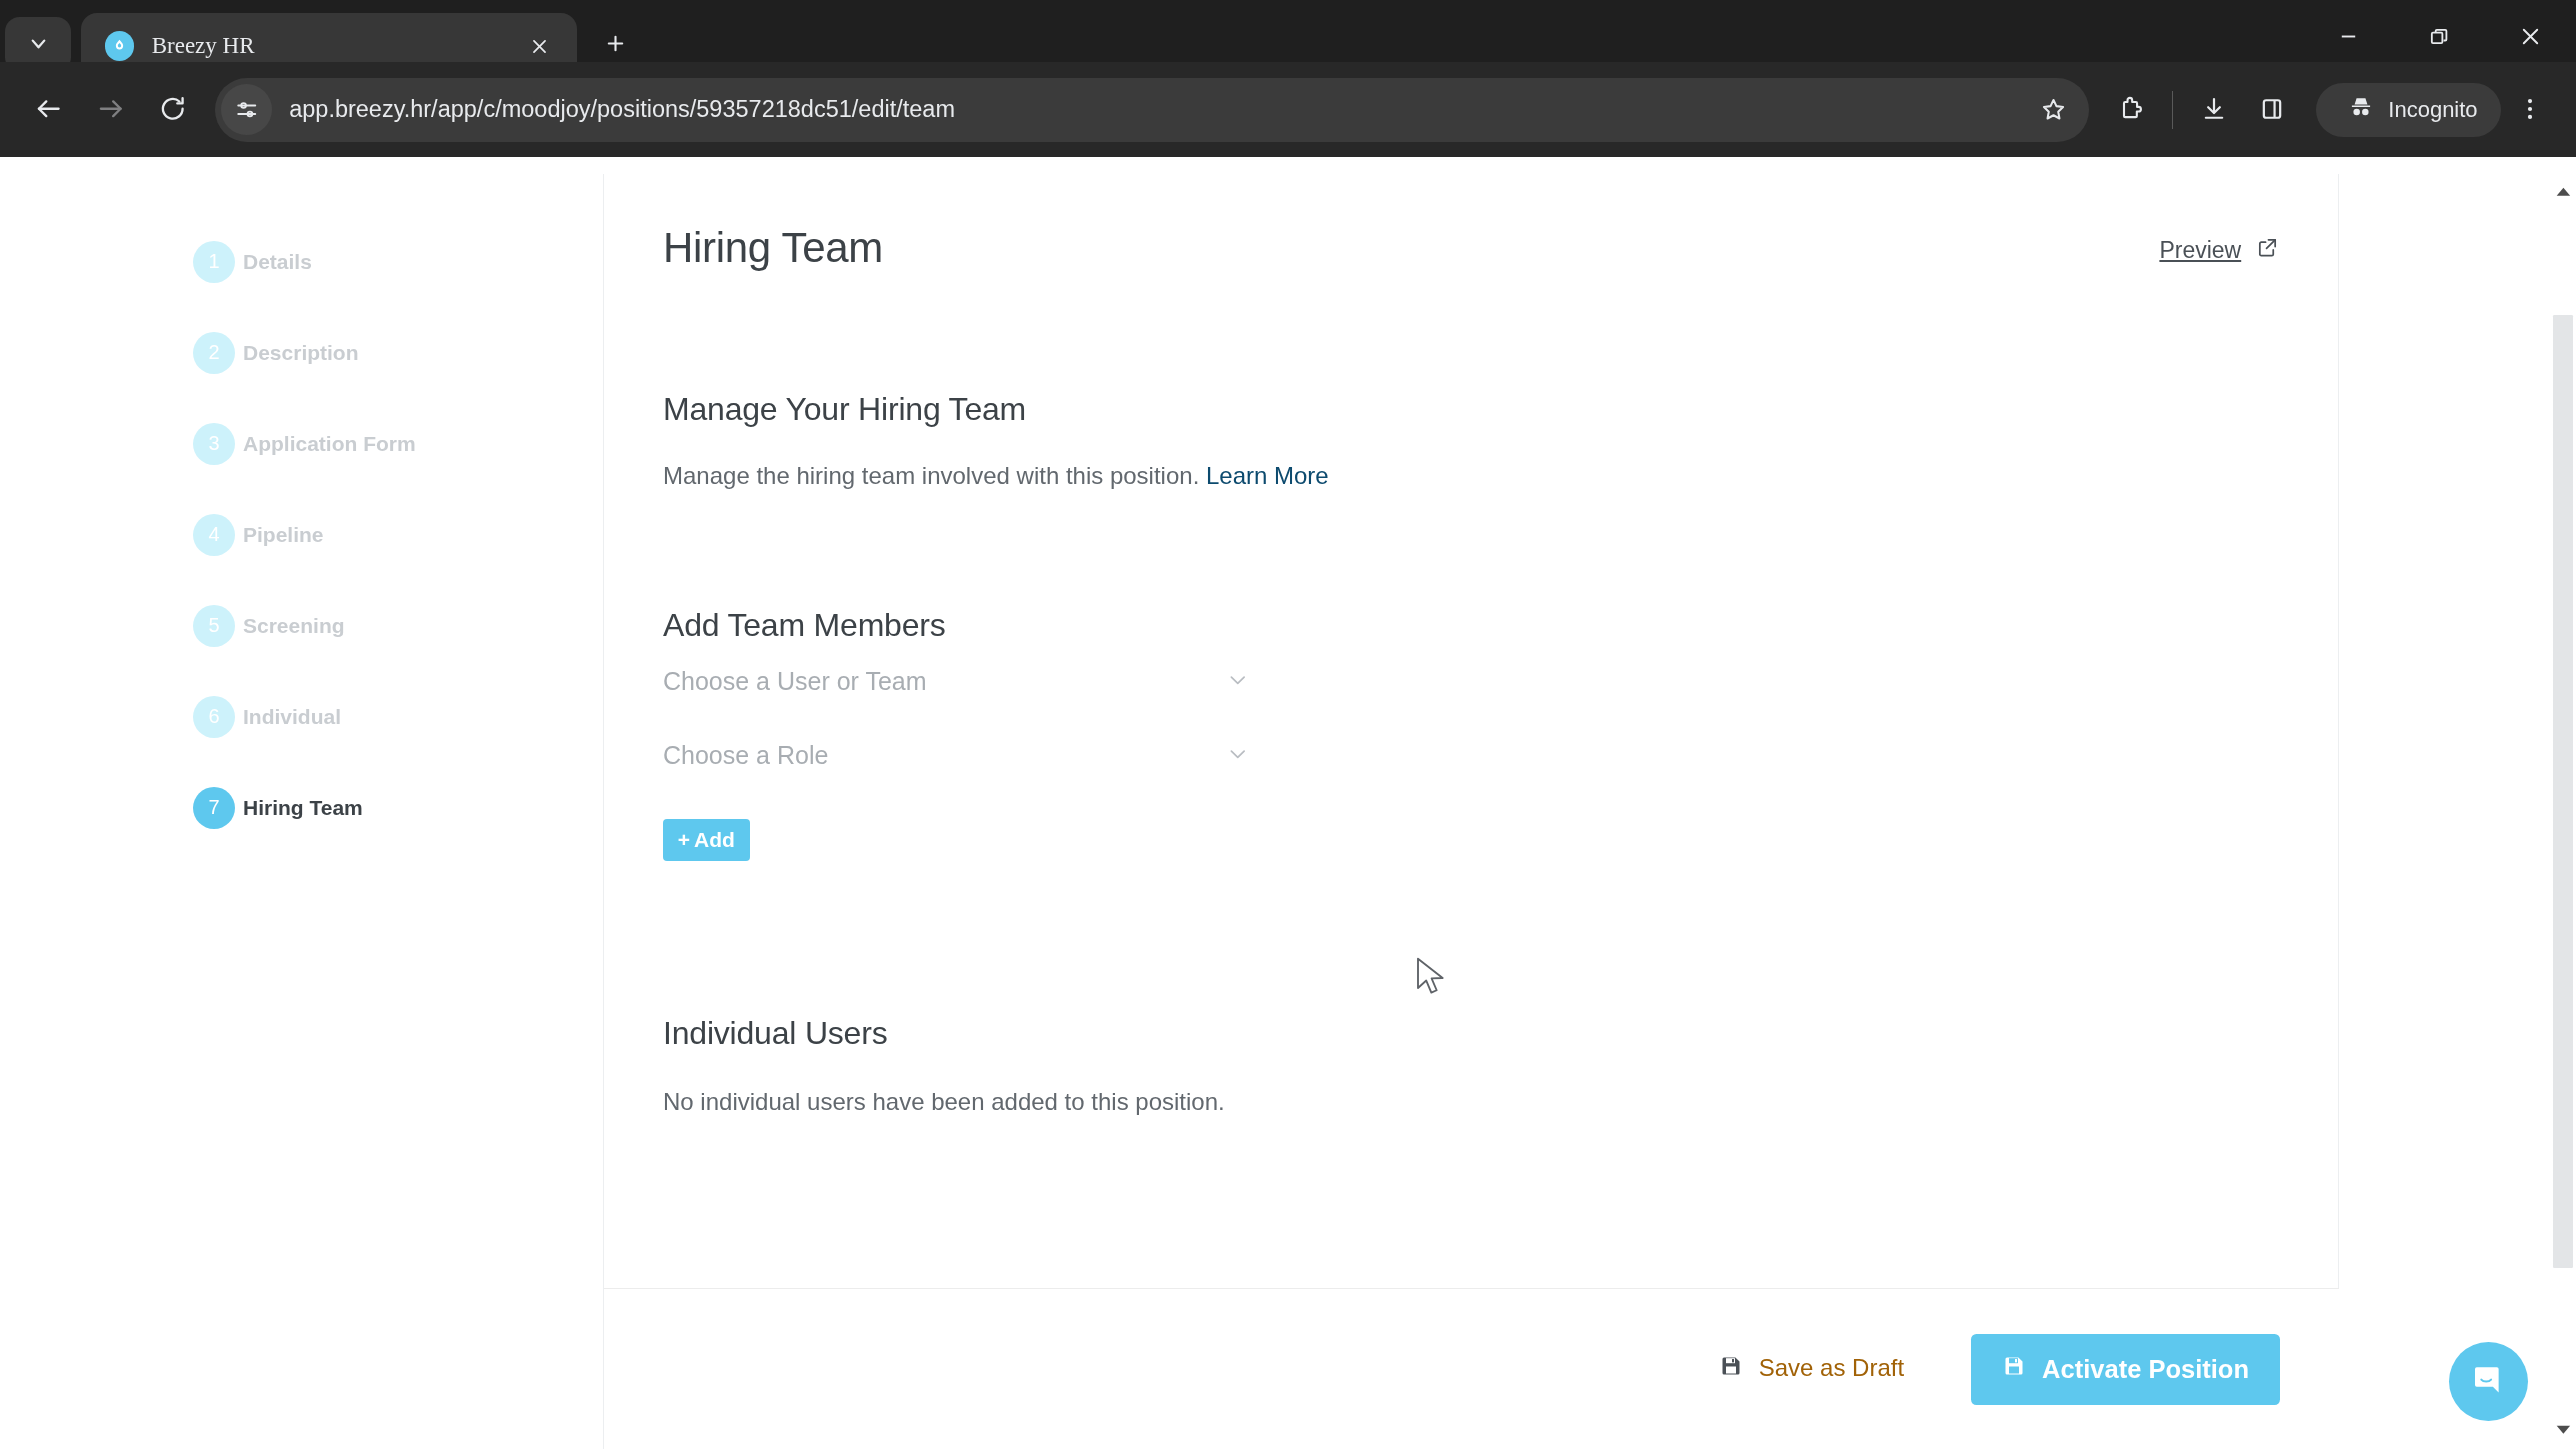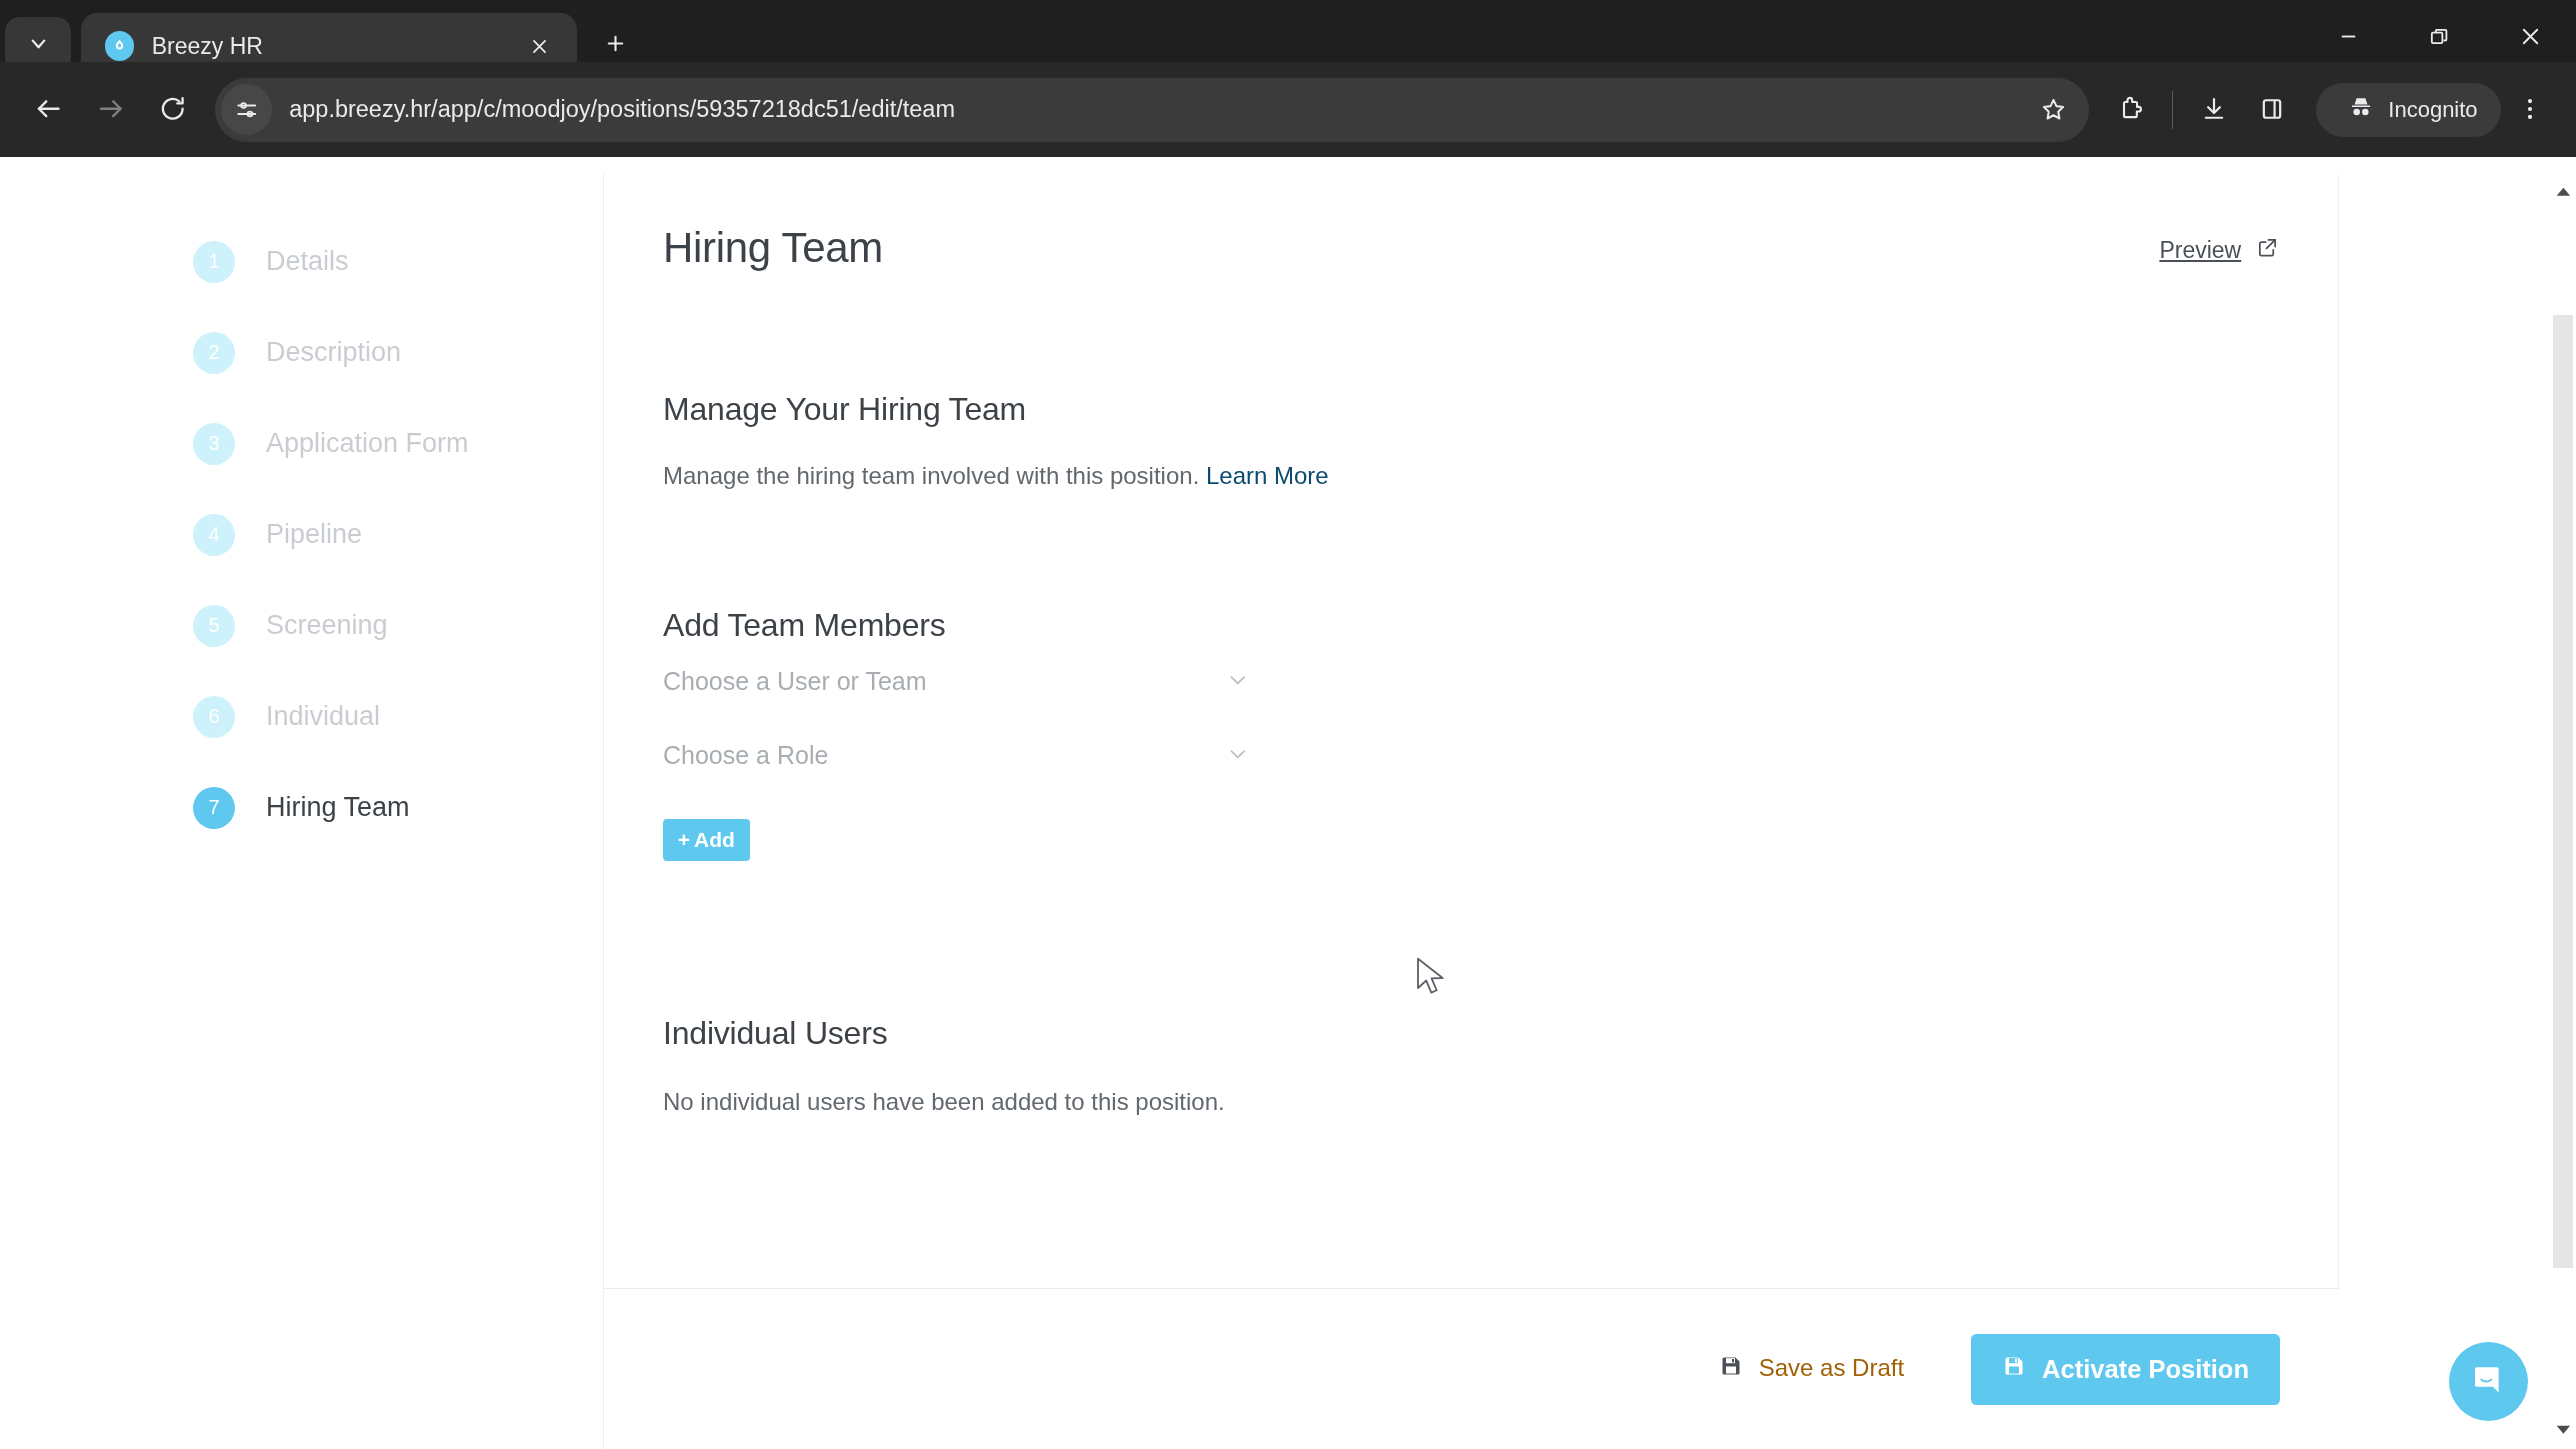--- a/index.html
+++ b/index.html
@@ -26,20 +26,21 @@
   .tab-list-btn svg { width: 23px; height: 23px; }
 
   .tab {
     position: relative;
     width: 496px; height: 66px;
     background: #373737;
     border-radius: 16px 16px 0 0;
     margin-left: 9.4px;
     display: flex; align-items: center;
     padding: 0 19px 0 24px;
+    font-family: Liberation Serif, serif;
   }
   .tab-favicon {
     width: 29.5px; height: 29.5px; border-radius: 50%;
     background: #5ec8ee;
     display: flex; align-items: center; justify-content: center;
     flex: 0 0 auto;
   }
   .tab-favicon svg { width: 19px; height: 19px; }
   .tab-title {
     margin-left: 17.4px; color: #e8eaed;
@@ -148,21 +149,21 @@
     display: flex; align-items: center;
     padding-left: 193px;
     height: 51px; margin-bottom: 40px;
   }
   .step-badge {
     width: 42px; height: 42px; border-radius: 50%;
     background: #cdf2fb; color: #ffffff;
     display: flex; align-items: center; justify-content: center;
     font-size: 20px; flex: 0 0 auto;
   }
-  .step-label { margin-left: 31px; font-size: 27px; color: #c9cdd1; white-space: nowrap; }
+  .step-label { margin-left: 8px; font-size: 21px; color: #c9cdd1; white-space: nowrap; font-weight: bold; }
   .step.active .step-badge { background: #5ec8ee; color: #ffffff; }
   .step.active .step-label { color: #3c4247; }
 
   
   .content {
     position: absolute; left: 604px; top: 0;
     width: 1735px; height: 1275px;
     background: #ffffff;
     border-right: 1.3px solid #eceef0;
   }

